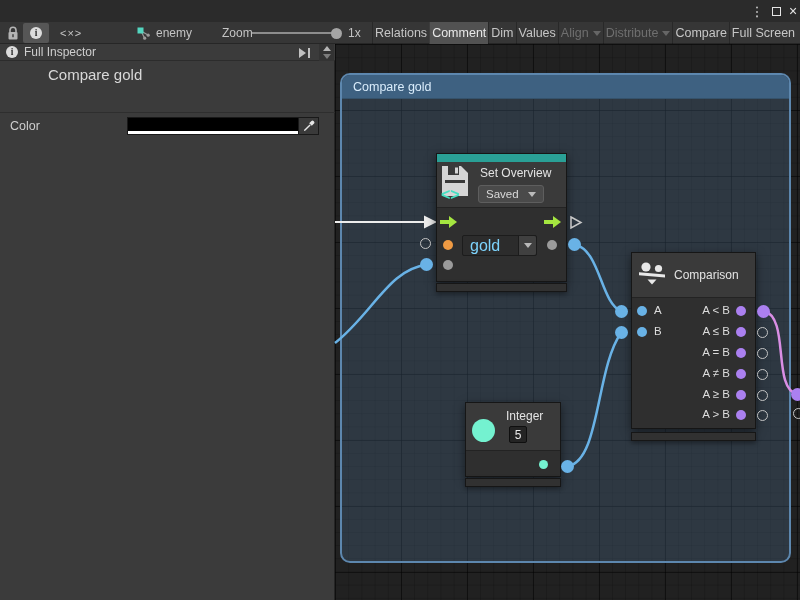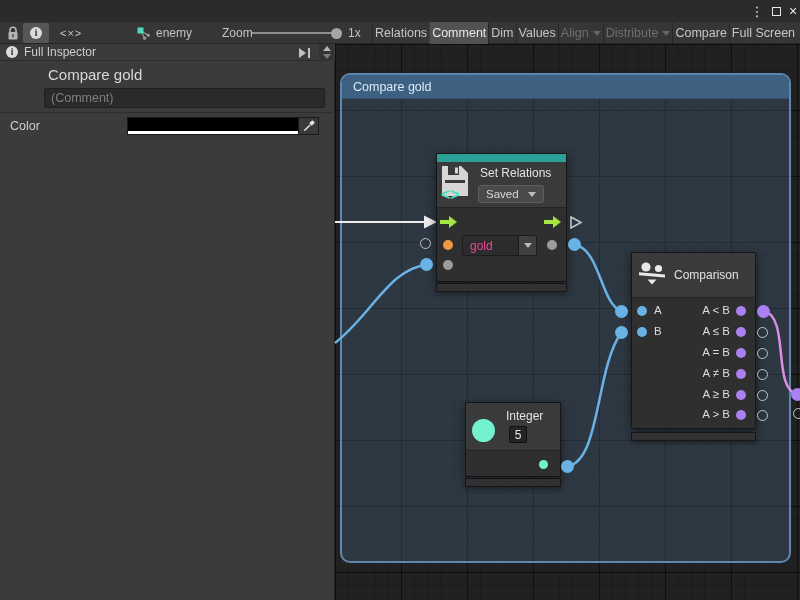--- a/index.html
+++ b/index.html
@@ -78,21 +78,21 @@
   svg.wires{left:0;top:0;width:800px;height:600px;pointer-events:none;}
 
   .node{background:#2f2f2f;border:1px solid #161616;box-shadow:0 3px 9px rgba(0,0,0,0.5);}
   .node-footer{background:#313131;border:1px solid #161616;box-shadow:0 2px 5px rgba(0,0,0,0.4);}
   .nheader{position:absolute;left:0;top:0;width:100%;background:#3a3a3a;border-bottom:1px solid #232323;}
   .ntitle{font-size:12px;color:#e3e3e3;white-space:nowrap;}
 
   .pill{background:#4a4a4a;border:1px solid #5e5e5e;border-radius:3px;height:18px;
         display:flex;align-items:center;justify-content:center;gap:5px;font-size:11.5px;color:#d9d9d9;padding:0 7px;text-align:center;}
   .dropdown{background:#2c2c2c;border:1px solid #1c1c1c;border-radius:2px;height:21px;display:flex;}
-  .dropdown .dval{flex:1;display:flex;align-items:center;padding-left:7px;font-size:12px;color:#ec4899;}
+  .dropdown .dval{flex:1;display:flex;align-items:center;padding-left:7px;font-size:16px;color:#7dd3fc;}
   .dropdown .dbtn{width:18px;background:#404040;border-left:1px solid #1c1c1c;border-radius:0 2px 2px 0;
                   display:flex;align-items:center;justify-content:center;}
   .valuebox{background:#242424;border:1px solid #0f0f0f;border-radius:2px;display:flex;align-items:center;
             justify-content:center;font-size:12px;color:#eaeaea;}
 
   .port{position:absolute;border-radius:50%;}
   .hollow{background:transparent;border:1.5px solid #c4c4c4;}
   .plabel{position:absolute;font-size:11.5px;color:#dcdcdc;white-space:nowrap;}
   .out-label{width:70px;text-align:right;}
 </style>
@@ -171,21 +171,20 @@
   </div>
   <div class="abs dockicon">
     <span class="dock-tri"></span>
     <span class="dock-bar"></span>
   </div>
   <div class="abs spinner">
     <span class="spin-up"></span>
     <span class="spin-dn"></span>
   </div>
   <div class="abs graph-title">Compare gold</div>
-  <div class="abs comment">(Comment)</div>
   <div class="abs insp-div"></div>
   <div class="abs color-label">Color</div>
   <div class="abs swatch">
     <div class="swatch-color">
         <div class="swatch-alpha"></div>
       </div>
     <div class="swatch-eye">
       <svg width="12" height="12" viewBox="0 0 12 12">
         <path d="M1 11 L2.2 10.8 L7.6 5.4 L6.6 4.4 L1.2 9.8 Z" fill="#e6e6e6"></path>
         <path d="M6.2 3.2 L8.8 5.8 L10.8 3.8 a1.7 1.7 0 0 0 -2.6 -2.6 Z" fill="#e6e6e6"></path>
@@ -214,21 +213,21 @@
     <div class="abs" style="left:0;top:0;width:100%;height:8px;background:#2aa096;"></div>
     <div class="nheader" style="top:8px;height:46px;"></div>
   </div>
   <svg class="abs" style="left:439px;top:164px;" width="32" height="38" viewBox="0 0 32 38">
     <path d="M3 2 h19 l7 7 v23 h-26 z" fill="#d6d6d6"></path>
     <rect x="9" y="2" width="11" height="9" fill="#3a3a3a"></rect>
     <rect x="16" y="3.5" width="3" height="6" fill="#d6d6d6"></rect>
     <rect x="6" y="16" width="20" height="3" fill="#3a3a3a"></rect>
     <text x="2" y="36" font-size="16" font-weight="bold" fill="#45e0c3" font-family="Liberation Sans, sans-serif">&lt;&gt;</text>
   </svg>
-  <div class="abs ntitle" style="left:480px;top:166px;">Set Relations</div>
+  <div class="abs ntitle" style="left:480px;top:166px;">Set Overview</div>
   <div class="abs pill" style="left:478px;top:185px;">
     <span>Saved</span>
     <span class="dd-tri" style="border-top-color:#cfcfcf;"></span>
   </div>
 
   <svg class="abs" style="left:440px;top:215px;" width="17" height="14" viewBox="0 0 17 14">
     <rect x="0" y="5" width="9" height="4" fill="#a5e640"></rect>
       <polygon points="9,1 17,7 9,13" fill="#a5e640"></polygon>
   </svg>
   <svg class="abs" style="left:544px;top:215px;" width="17" height="14" viewBox="0 0 17 14">

